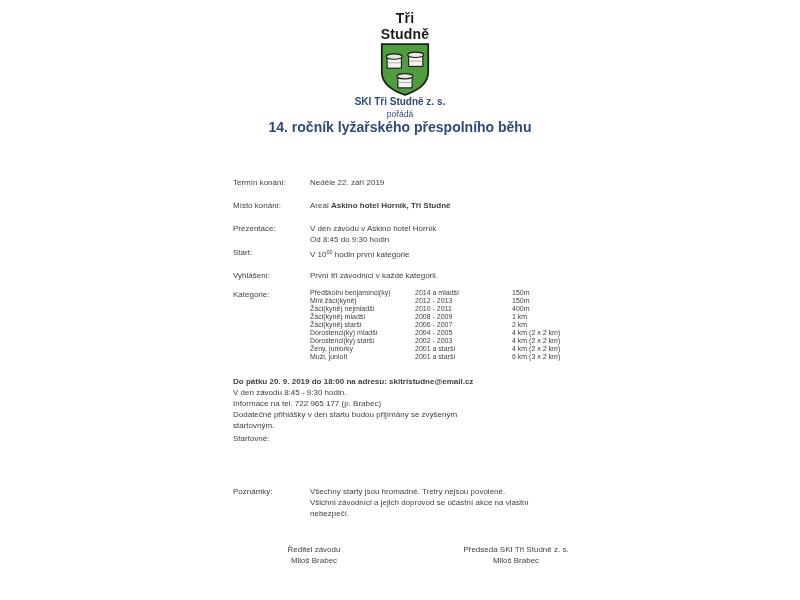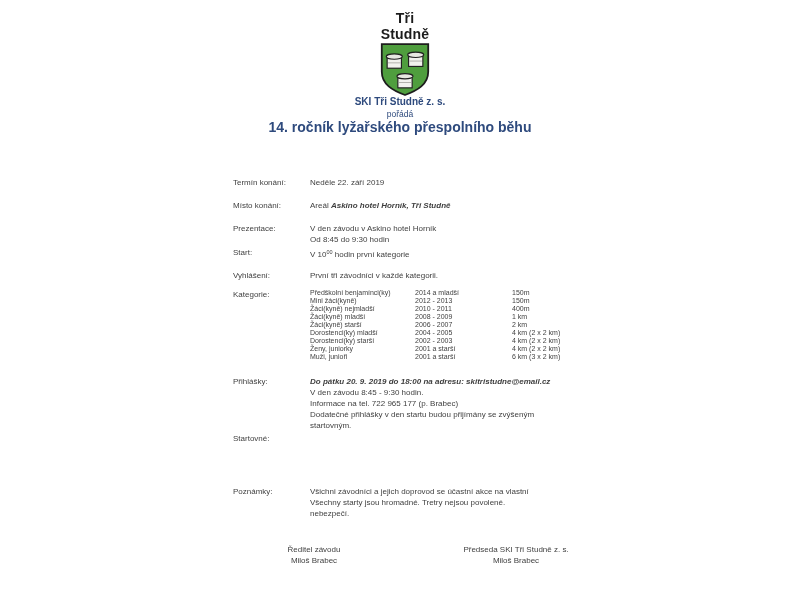--- a/index.html
+++ b/index.html
@@ -13,21 +13,21 @@
   .logo svg{display:block;margin:0 auto;}
   
   .title-block{position:absolute;top:95px;left:0;width:800px;text-align:center;color:#2e4a7d;}
   .title-org{font-size:10px;font-weight:bold;line-height:14px;}
   .title-sub{font-size:8.5px;line-height:11px;}
   .title-event{font-size:14px;font-weight:bold;line-height:15px;}
   
   .row{position:absolute;left:233px;display:flex;font-size:8px;line-height:11px;}
   .label{width:77px;flex:none;}
   .value{white-space:nowrap;}
-  .b{font-weight:bold;font-style:italic;}
+  .b{font-weight:bold;}
   .sup{font-size:5.5px;vertical-align:3px;}
   
   .krow{display:flex;font-size:7px;line-height:8px;white-space:nowrap;}
   .kname{width:105px;flex:none;}
   .kyears{width:97px;flex:none;}
   
   .sig{position:absolute;top:544px;font-size:8px;line-height:11px;text-align:center;}
   .sig-left{left:234px;width:160px;}
   .sig-right{left:430px;width:172px;}
 </style>
@@ -140,39 +140,38 @@
         </div>
       <div class="krow">
           <span class="kname">Muži, junioři</span>
           <span class="kyears">2001 a starší</span>
           <span class="kdist">6 km (3 x 2 km)</span>
         </div>
     </div>
   </div>
 
   <div class="row" style="top:376px">
-    <div class="label">Přihlášky:</div>
     <div class="value">
       <div class="b">Do pátku 20. 9. 2019 do 18:00 na adresu: skitristudne@email.cz</div>
       <div>V den závodu 8:45 - 9:30 hodin.</div>
       <div>Informace na tel. 722 965 177 (p. Brabec)</div>
       <div>Dodatečné přihlášky v den startu budou přijímány se zvýšeným</div>
       <div>startovným.</div>
     </div>
   </div>
 
   <div class="row" style="top:433px">
     <div class="label">Startovné:</div>
   </div>
 
   <div class="row" style="top:486px">
     <div class="label">Poznámky:</div>
     <div class="value">
+      <div>Všechny starty jsou hromadné. Tretry nejsou povolené.</div>
       <div>Všichni závodníci a jejich doprovod se účastní akce na vlastní</div>
-      <div>Všechny starty jsou hromadné. Tretry nejsou povolené.</div>
       <div>nebezpečí.</div>
     </div>
   </div>
 
   <div class="sig sig-left">
     <div>Ředitel závodu</div>
     <div>Miloš Brabec</div>
   </div>
   <div class="sig sig-right">
     <div>Předseda SKI Tři Studně z. s.</div>

